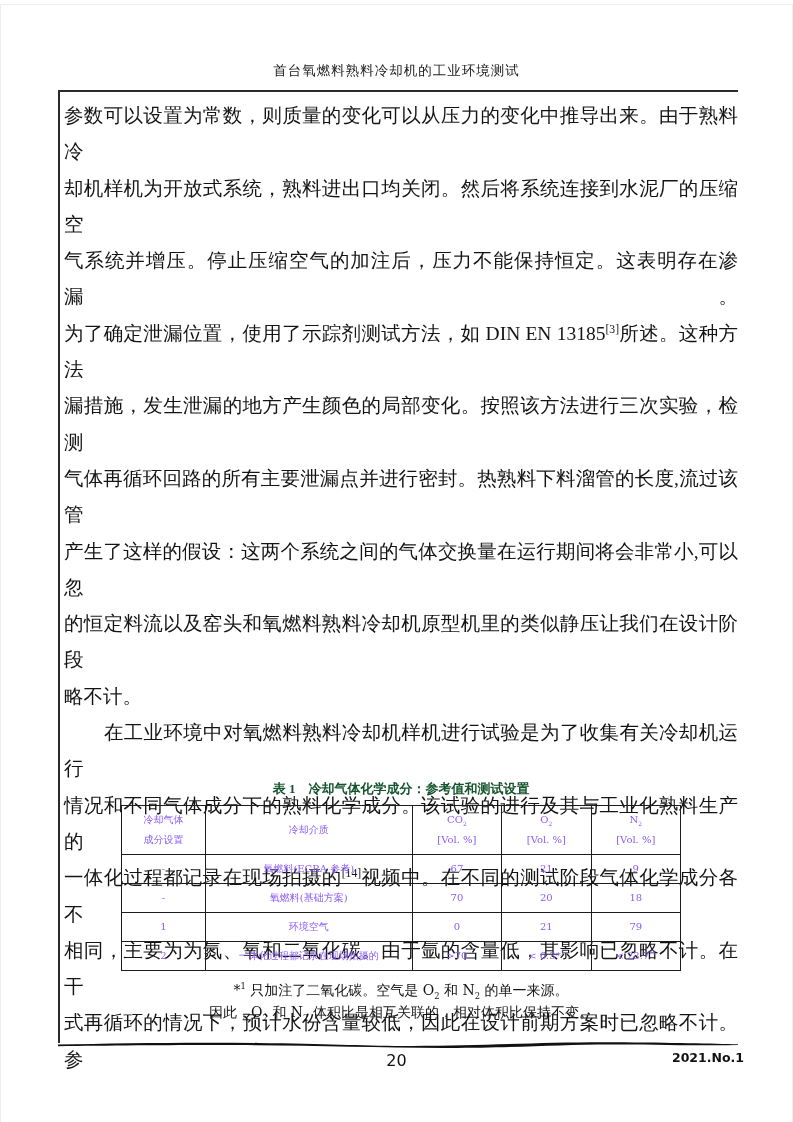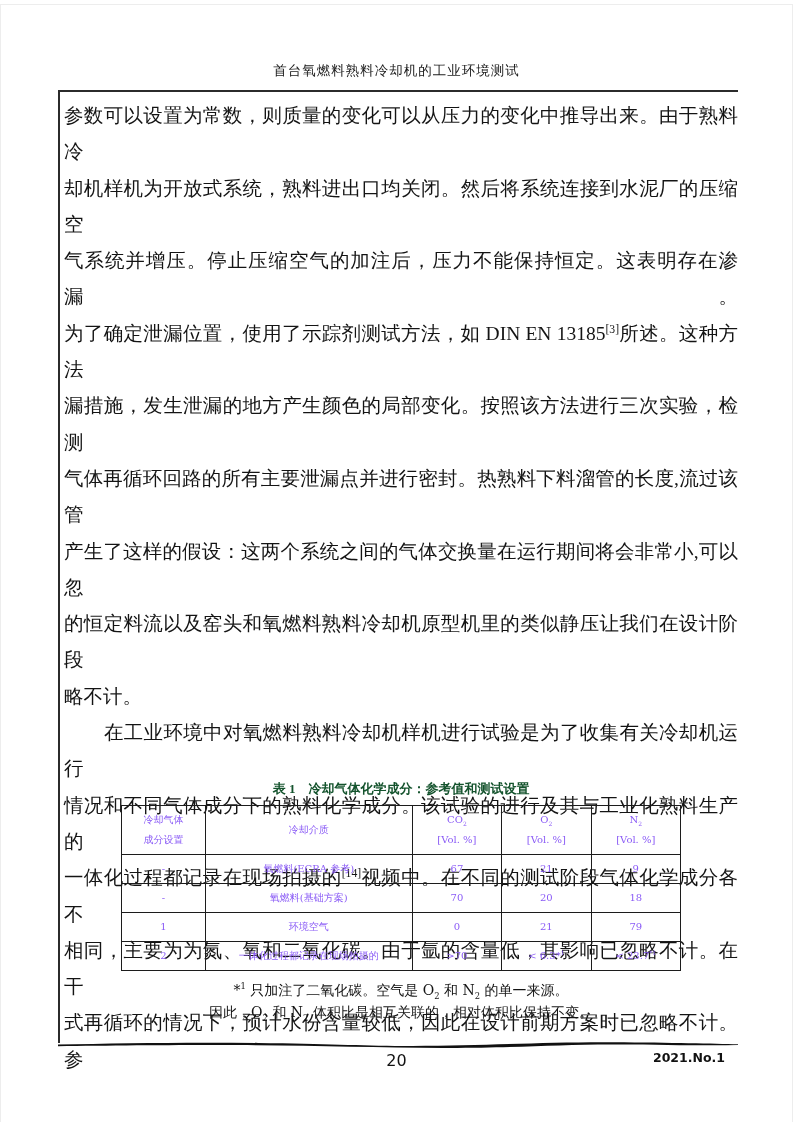--- a/index.html
+++ b/index.html
@@ -51,21 +51,21 @@
   table.gas-table th { height:46px; line-height:20px; }
   table.gas-table td { height:26px; line-height:20px; }
   .footnotes { margin-top:9px; text-align:center; font-size:14px; line-height:21.5px; color:#141414; }
 
   .footer-rule { position:absolute; top:1035px; left:57px; width:680px; height:9px; }
   .footer-page {
     position:absolute; top:1046px; left:0; right:0; text-align:center;
     font-family:"DejaVu Sans","Liberation Sans",sans-serif; font-size:16px; color:#111;
   }
   .footer-issue {
-    position:absolute; top:1045px; right:67px;
+    position:absolute; top:1045px; right:48px;
     font-family:"DejaVu Sans","Liberation Sans",sans-serif; font-size:12.5px; font-weight:600; color:#111;
   }
 </style>
 </head>
 <body>
 
 <div class="page">
 
   <div class="header-title">首台氧燃料熟料冷却机的工业环境测试</div>
   <div class="header-rule"></div>

